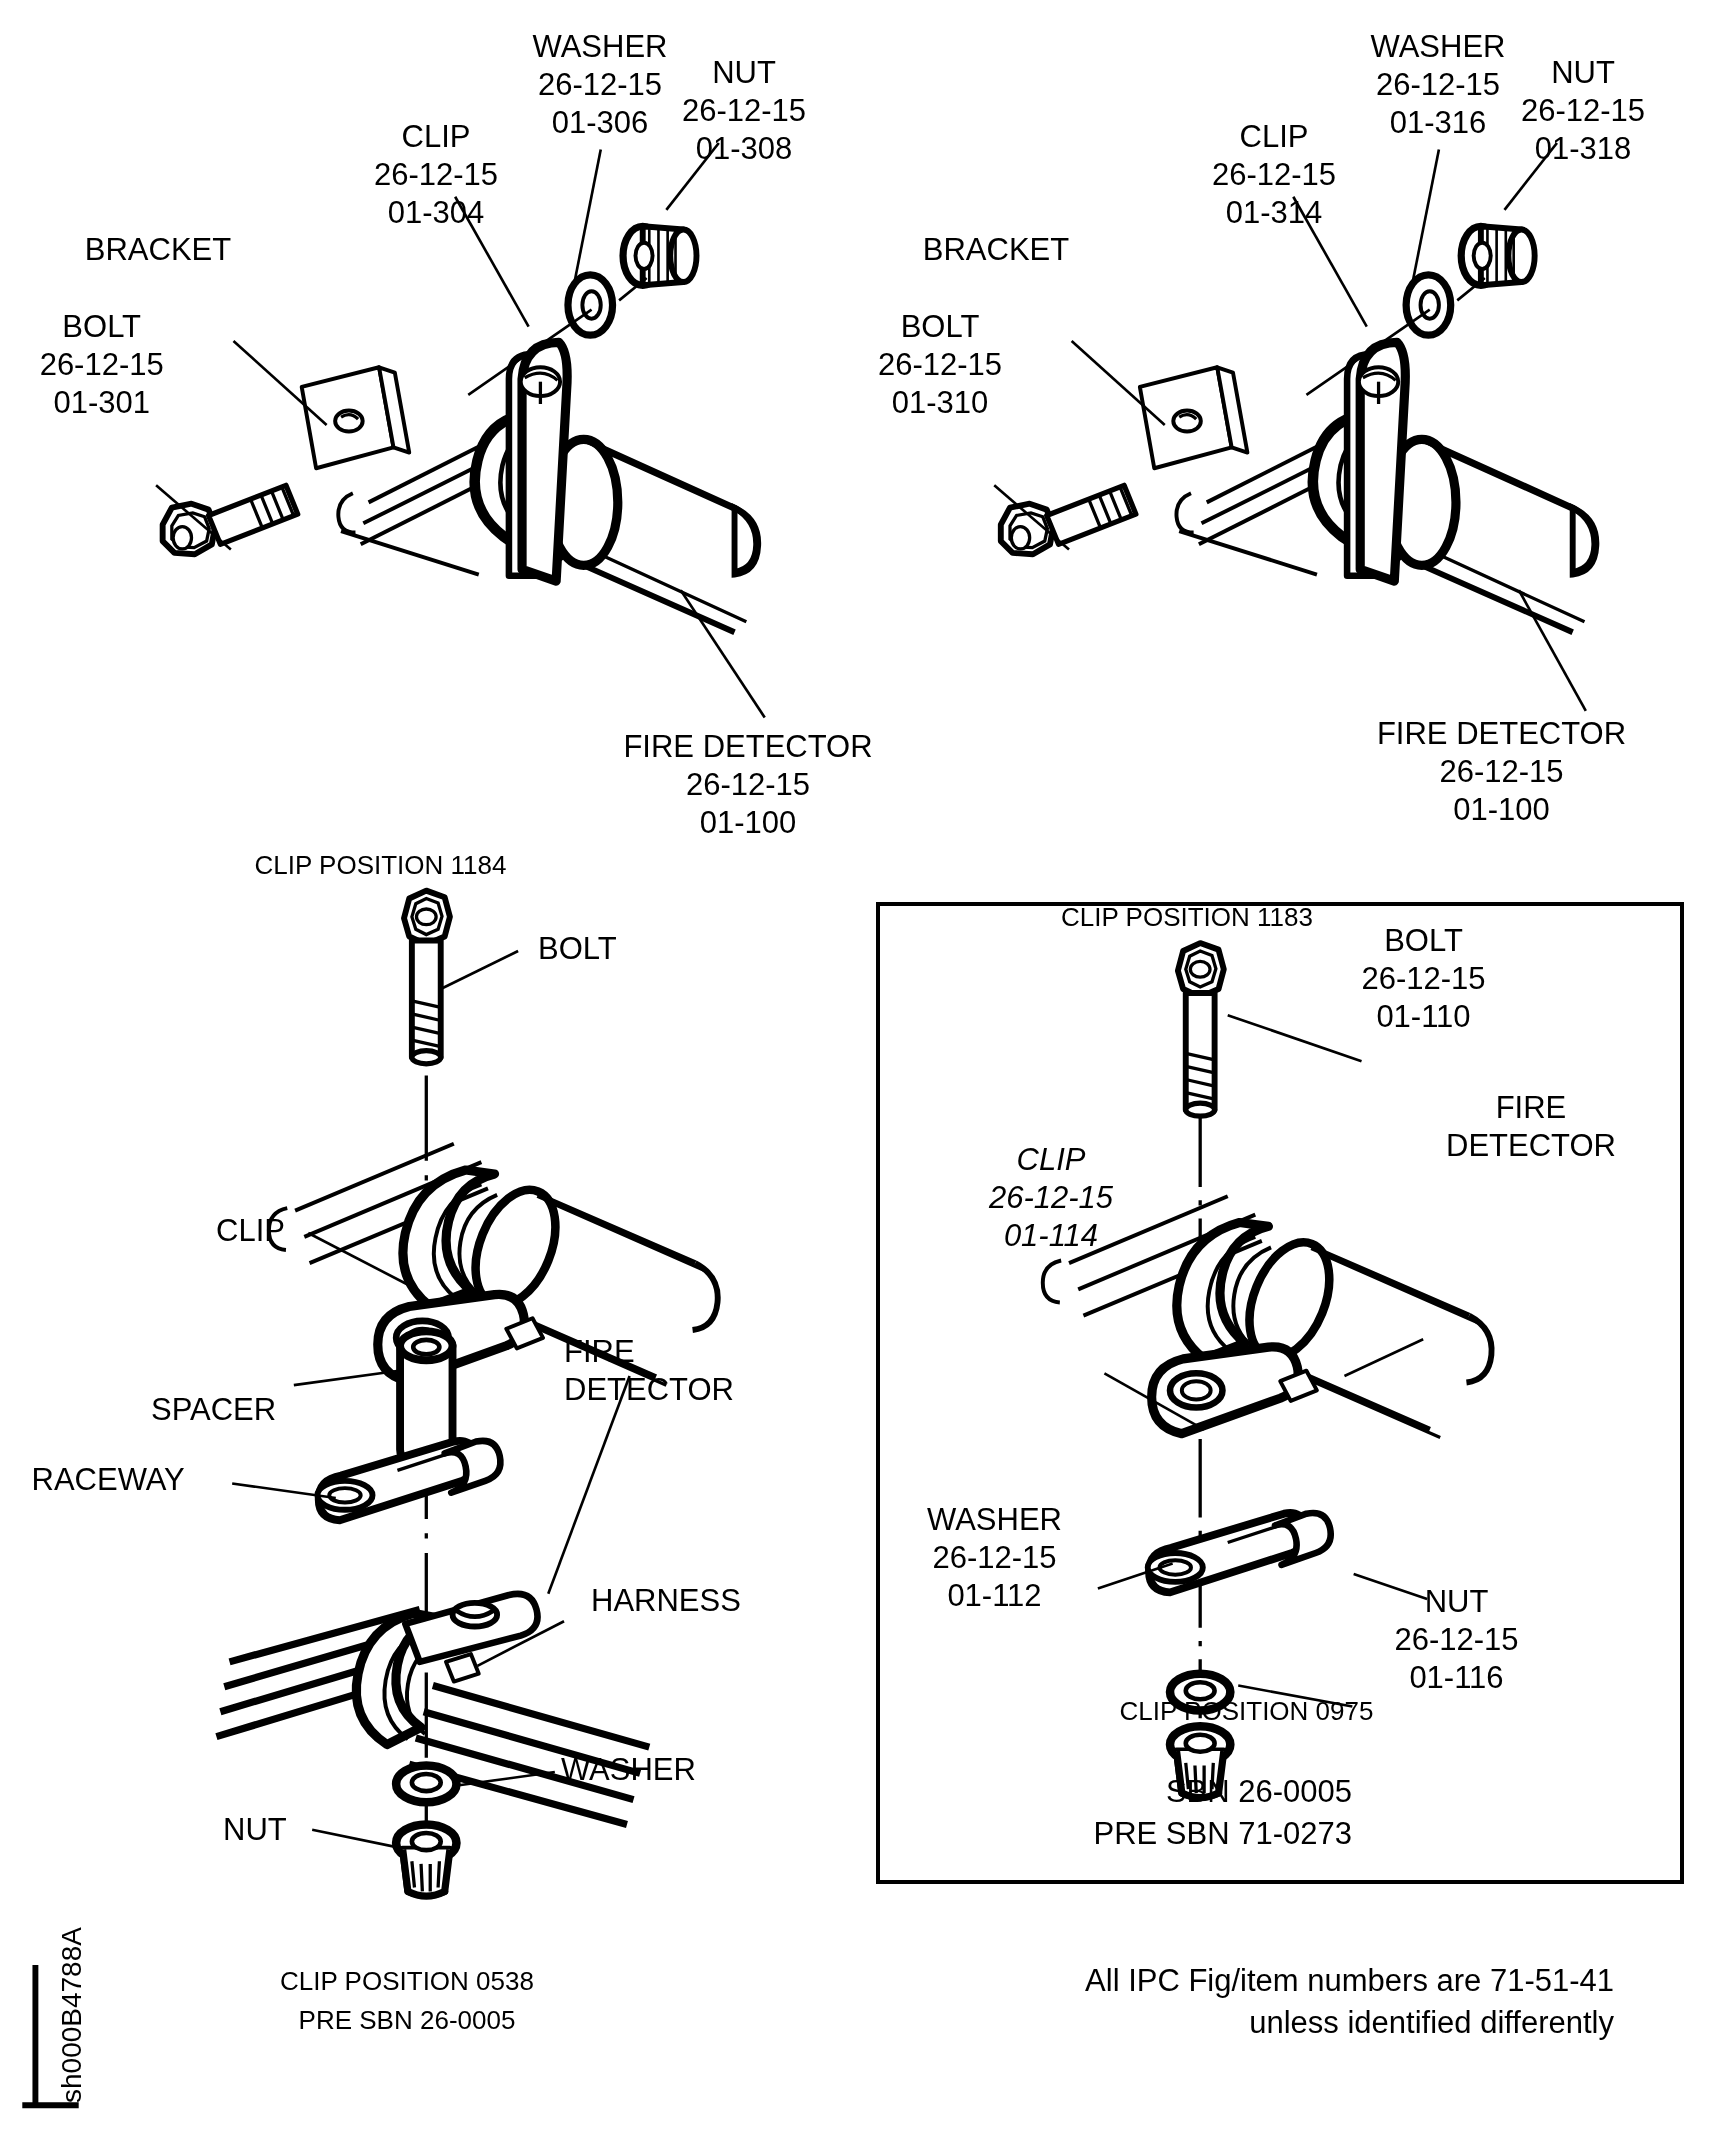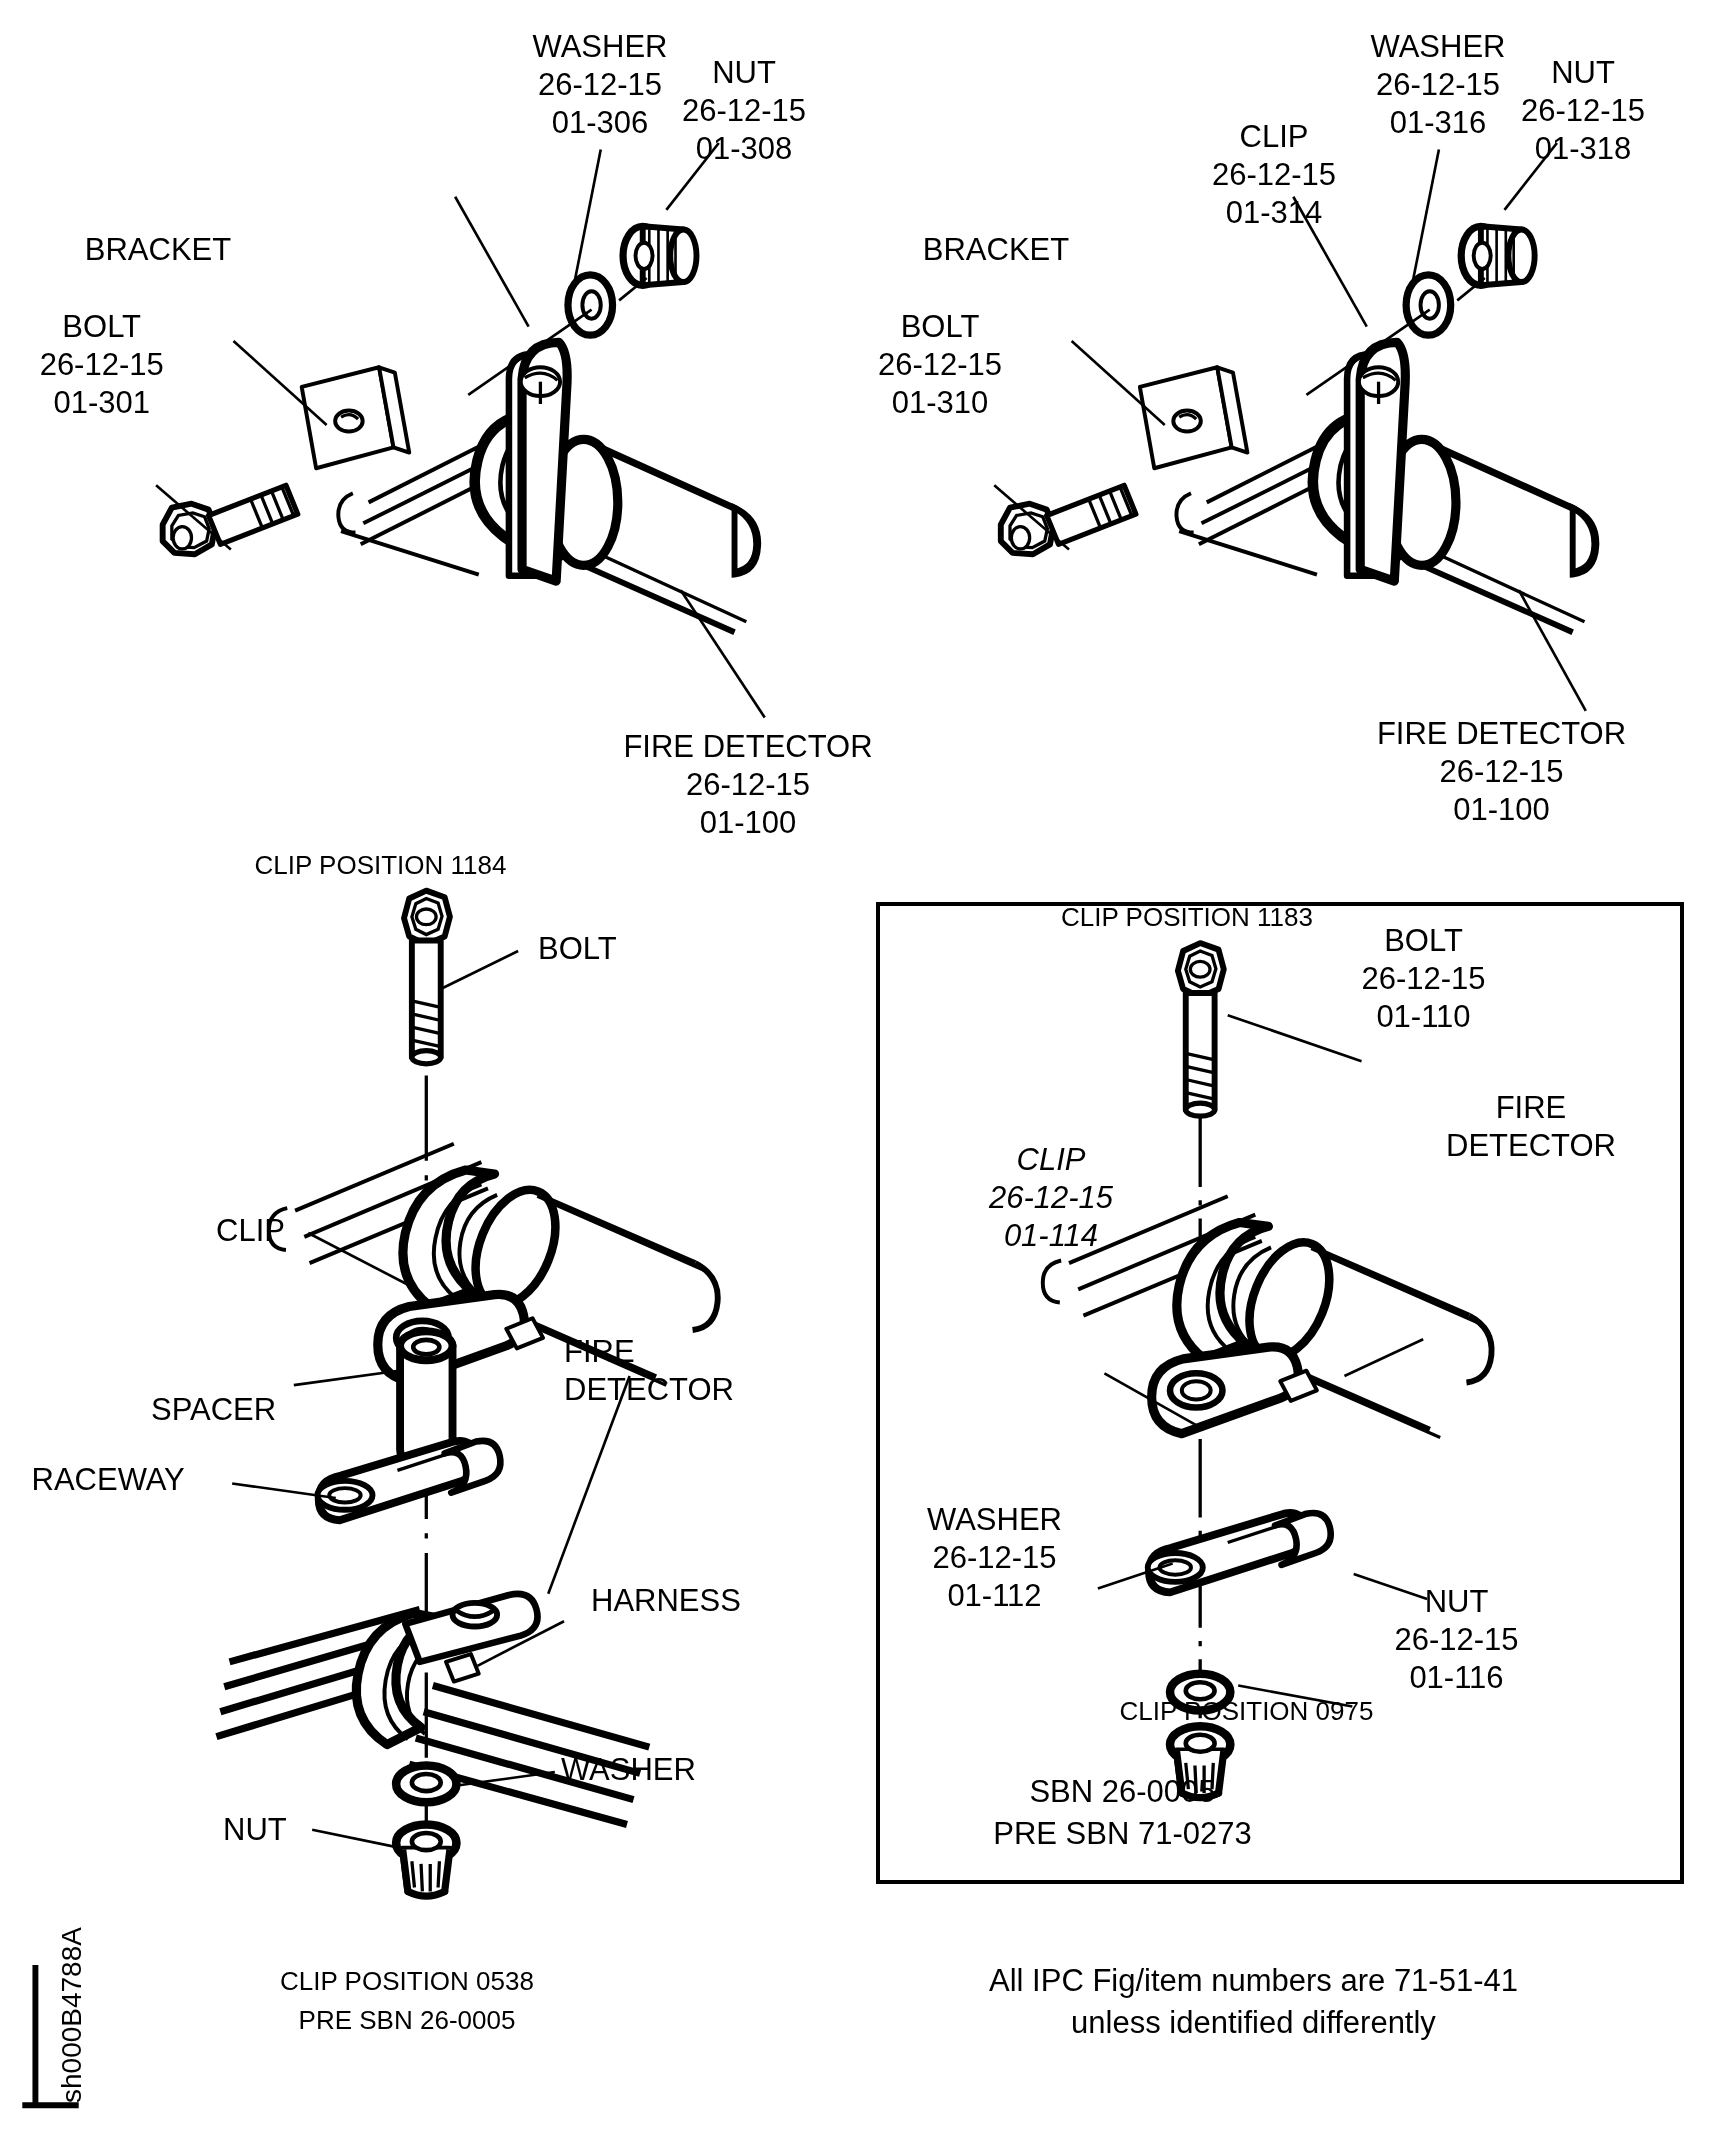--- a/index.html
+++ b/index.html
@@ -21,21 +21,21 @@
   }
   .lbl.left{text-align:left;}
   .cap{
     position:absolute;
     font-size:26px;line-height:39px;
     white-space:pre;color:#000;text-align:center;
   }
   .note{
     position:absolute;
     font-size:31px;line-height:42px;
-    white-space:pre;color:#000;text-align:center;
+    white-space:pre;color:#000;text-align:right;
   }
   .boxpanel{
     position:absolute;
     border:4.6px solid #000;
     box-sizing:border-box;
     background:transparent;
   }
   svg.art{position:absolute;left:0;top:0;overflow:visible;}
   .vid{
     position:absolute;
@@ -258,20 +258,23 @@
 
     <path d="M54,3210 L54,2996 M34,3210 L120,3210" fill="none" stroke="#000" stroke-width="9"></path>
   </svg>
 
   <div class="lbl" style="left:19.7px;top:308px;width:164px;"><span>BOLT</span>
 <span>26-12-15</span>
 <span>01-301</span></div>
 
   <div class="lbl" style="left:66px;top:231px;width:184px;"><span>BRACKET</span></div>
 
+  <div class="lbl" style="left:354px;top:118px;width:164px;"><span>CLIP</span>
+<span>26-12-15</span>
+<span>01-304</span></div>
 
   <div class="lbl" style="left:518px;top:27.5px;width:164px;"><span>WASHER</span>
 <span>26-12-15</span>
 <span>01-306</span></div>
 
   <div class="lbl" style="left:662px;top:54px;width:164px;"><span>NUT</span>
 <span>26-12-15</span>
 <span>01-308</span></div>
 
   <div class="lbl" style="left:584px;top:728px;width:328px;"><span>FIRE DETECTOR</span>

